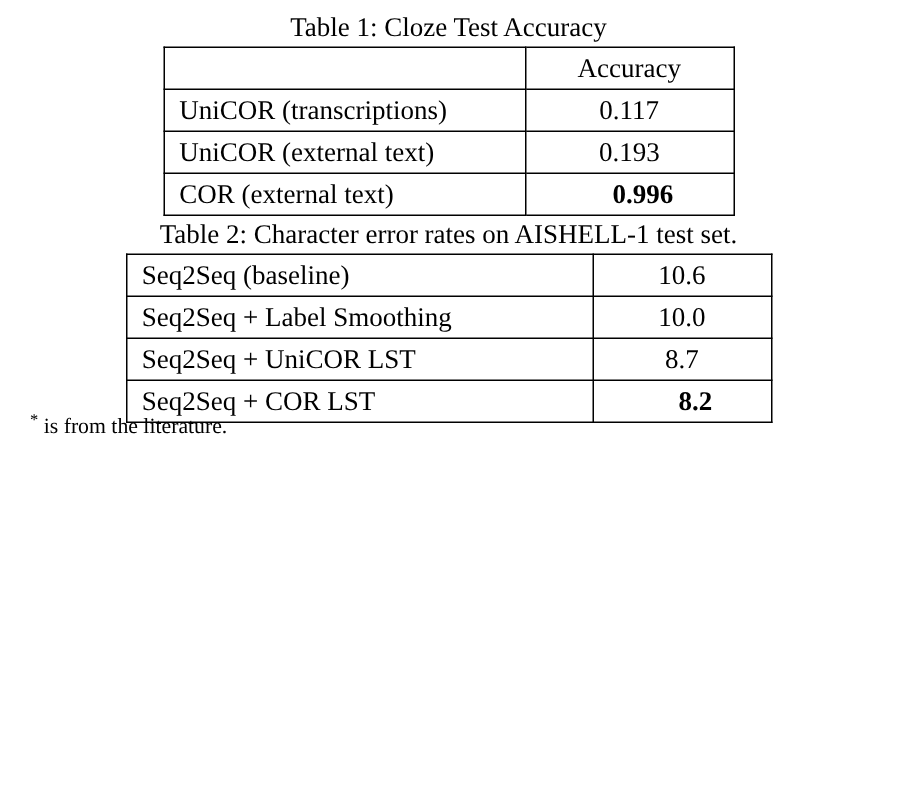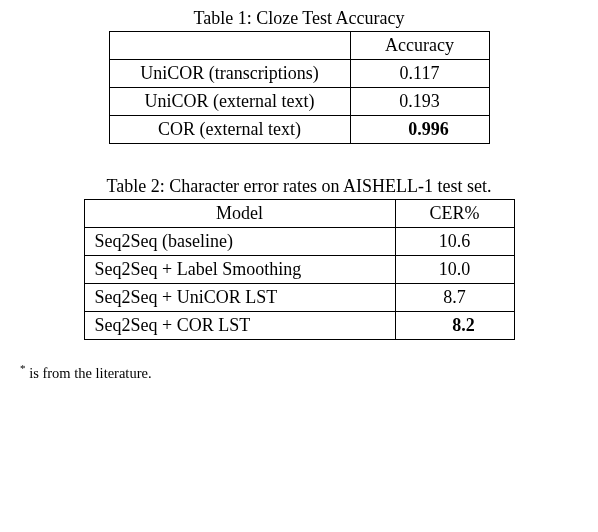--- a/index.html
+++ b/index.html
@@ -14,21 +14,21 @@
   }
   .caption {
     text-align: center;
     margin-bottom: 2px;
   }
   .caption b {
     font-weight: normal;
   }
   table {
     border-collapse: collapse;
-    margin: 0 auto 32px auto;
+    margin: 0 auto 2px auto;
   }
   td, th {
     border: 1px solid #000;
     padding: 3px 10px;
     font-weight: normal;
   }
   .hdr {
     text-align: center;
   }
   .num {
@@ -39,21 +39,21 @@
     margin-top: -10px;
   }
   .footnote .star {
     vertical-align: super;
     font-size: 11px;
   }
   .bold {
     font-weight: bold;
     padding-left: 28px;
   }
-  .t1 td:first-child { min-width: 220px; text-align: center; }
+  .t1 td:first-child { min-width: 220px; }
   .t1 td:last-child { min-width: 100px; }
   .t2 td:first-child { min-width: 290px; }
   .t2 td:last-child { min-width: 80px; }
 </style>
 </head>
 <body>
 
 <div class="caption">
   <b>Table 1</b><span>: Cloze Test Accuracy</span>
 </div>
@@ -76,24 +76,20 @@
     <td class="num bold">0.996</td>
   </tr>
 </tbody>
   </table>
 
 <div class="caption">
   <b>Table 2</b><span>: Character error rates on AISHELL-1 test set.</span>
 </div>
 <table class="t2">
   <tbody>
-      <tr>
-    <td class="hdr">Model</td>
-    <td class="hdr">CER%</td>
-  </tr>
   <tr>
     <td>Seq2Seq (baseline)</td>
     <td class="num">10.6</td>
   </tr>
   <tr>
     <td>Seq2Seq + Label Smoothing</td>
     <td class="num">10.0</td>
   </tr>
   <tr>
     <td>Seq2Seq + UniCOR LST</td>

